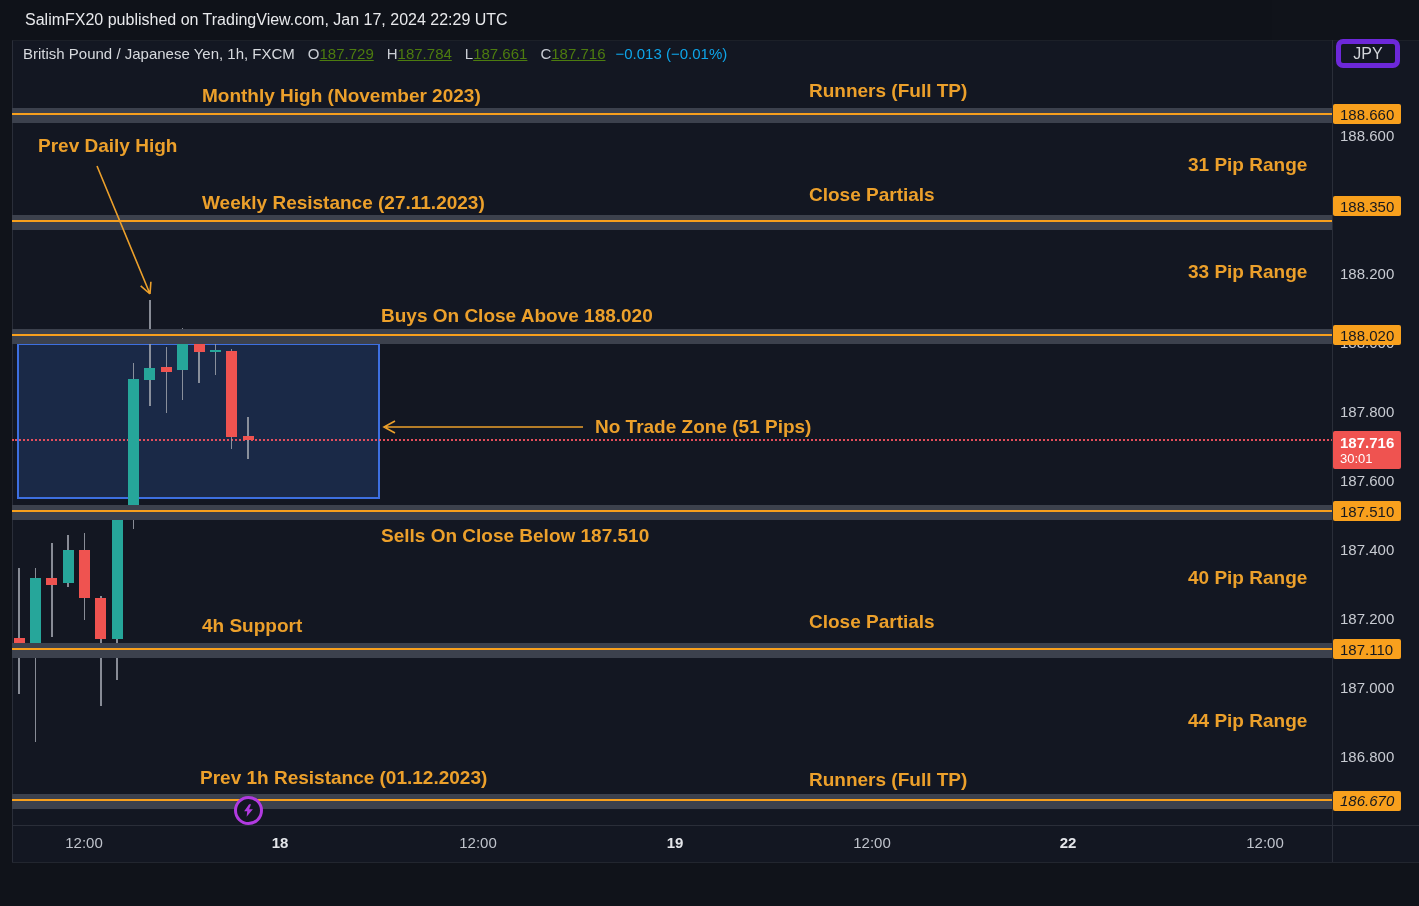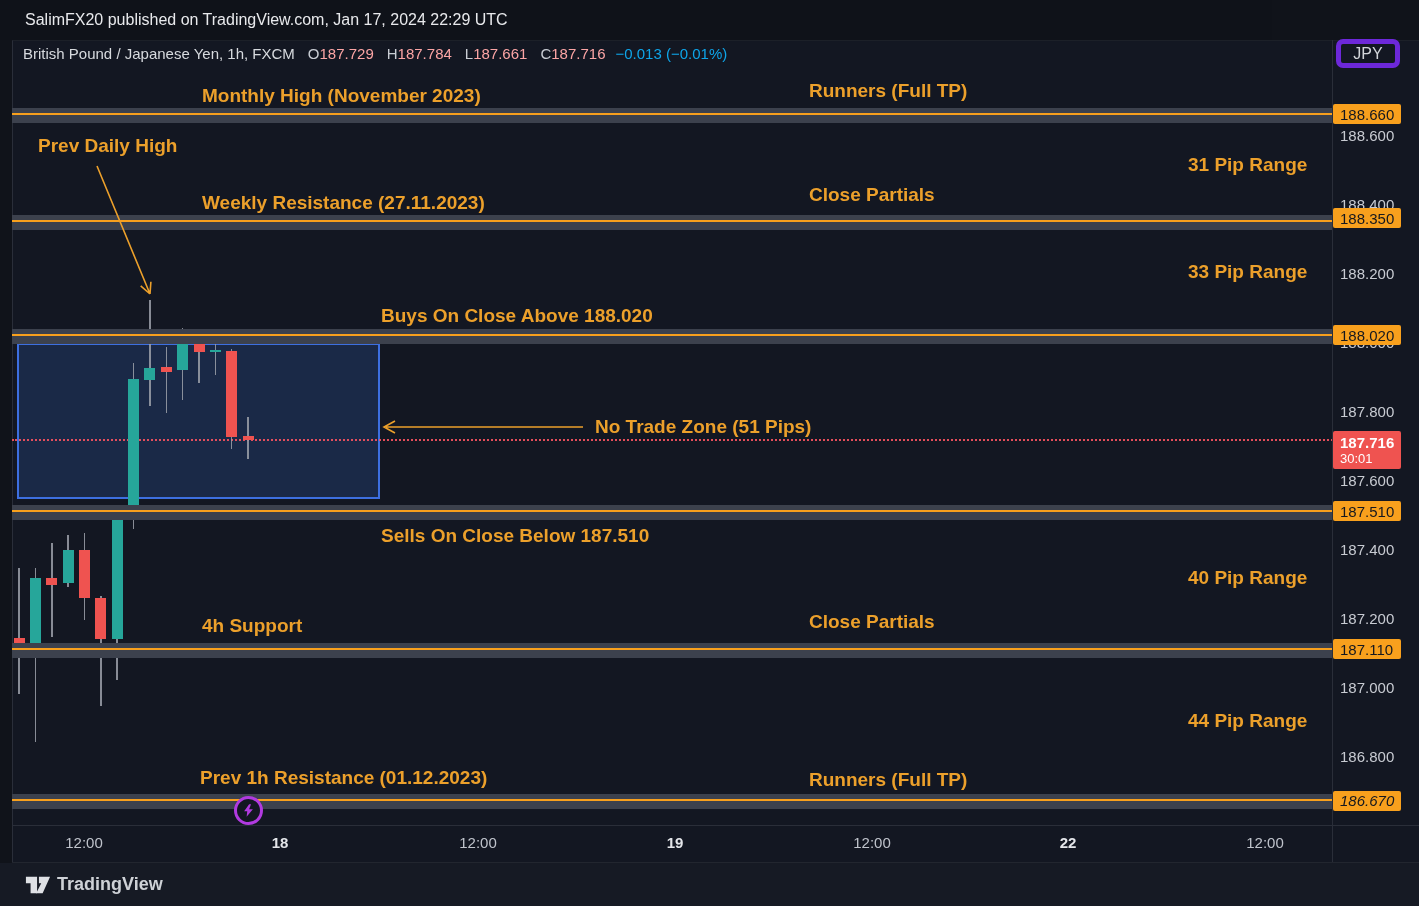--- a/index.html
+++ b/index.html
@@ -16,21 +16,21 @@
               background:#131722; border-left:1px solid #2a2e39; border-top:1px solid #1c2028; }
   .axis-sep-v { position:absolute; left:1332px; top:40px; width:1px; height:823px; background:#2a2e39; }
   .axis-sep-h { position:absolute; left:12px; top:825px; width:1407px; height:1px; background:#2a2e39; }
   .axis-sep-h2 { position:absolute; left:12px; top:862px; width:1407px; height:1px; background:#22262f; }
 
   
   .hdr { position:absolute; left:23px; top:45px; font-size:15px; white-space:nowrap; }
   .hdr .sym { color:#d7dade; }
   .hdr .seg { margin-left:13px; }
   .hdr .seg .l { color:#c9cdd4; }
-  .hdr .seg .v { color:#fca5a5; }
+  .hdr .seg .v { color:#4d7c0f;text-decoration:underline; }
   .hdr .chg { margin-left:10px; color:#0ea5e9; }
 
   
   .ntz-box { position:absolute; left:17px; top:343px; width:363px; height:156px;
              background:rgba(44,84,160,0.30); border:2px solid #3d6fe0; }
 
   
   .last-line { position:absolute; left:12px; top:439px; width:1321px; height:0;
                border-top:2px dotted #f7525f; opacity:.92; }
 
@@ -160,21 +160,21 @@
       <span class="tick" style="top: 204px;">188.400</span>
       <span class="tick" style="top: 273px;">188.200</span>
       <span class="tick" style="top: 342px;">188.000</span>
       <span class="tick" style="top: 411px;">187.800</span>
       <span class="tick" style="top: 480px;">187.600</span>
       <span class="tick" style="top: 549px;">187.400</span>
       <span class="tick" style="top: 618px;">187.200</span>
       <span class="tick" style="top: 687px;">187.000</span>
       <span class="tick" style="top: 756px;">186.800</span>
       <div class="lvl-badge" style="top: 114.3px;">188.660</div>
-      <div class="lvl-badge" style="top: 218px;">188.350</div>
+      <div class="lvl-badge" style="top: 206px;">188.350</div>
       <div class="lvl-badge" style="top: 335.1px;">188.020</div>
       <div class="lvl-badge" style="top: 511.1px;">187.510</div>
       <div class="lvl-badge" style="top: 649px;">187.110</div>
       <div class="lvl-badge" style="top: 800.9px; font-style: italic;">186.670</div>
     </div>
   <div class="last-badge">
     <div class="p">187.716</div>
     <div class="cd">30:01</div>
   </div>
 
@@ -189,21 +189,14 @@
   </div>
 
   <div class="topbar">
     <span class="pub">SalimFX20 published on TradingView.com, Jan 17, 2024 22:29 UTC</span>
   </div>
 
   <div class="hdr">
     <span class="sym">British Pound / Japanese Yen, 1h, FXCM</span><span class="seg"><span class="l">O</span><span class="v">187.729</span></span><span class="seg"><span class="l">H</span><span class="v">187.784</span></span><span class="seg"><span class="l">L</span><span class="v">187.661</span></span><span class="seg"><span class="l">C</span><span class="v">187.716</span></span><span class="chg">−0.013 (−0.01%)</span>
   </div>
 
-  <div class="footer">
-    <svg width="26" height="20" viewBox="0 0 28 20">
-      <path d="M1 1 h12 v18 h-7 v-11 h-5 z" fill="#dfe1e5"></path>
-      <path d="M15 1 h12 l-8 18 h-7 l5.5 -11 h-2.5 z" fill="#dfe1e5"></path>
-    </svg>
-    <span class="brand">TradingView</span>
-  </div>
 
 </div>
 
 </body></html>

